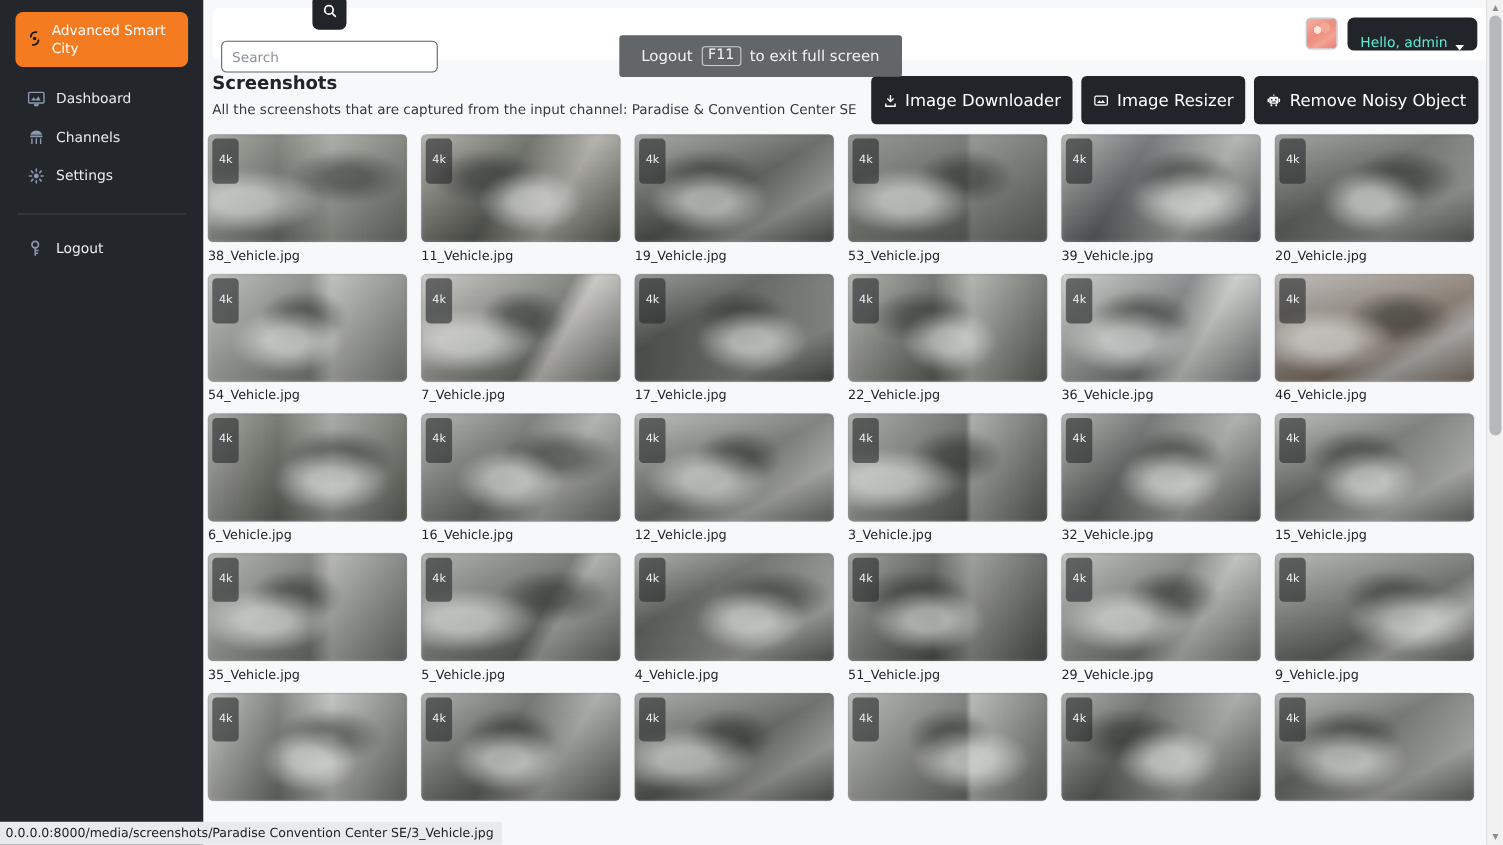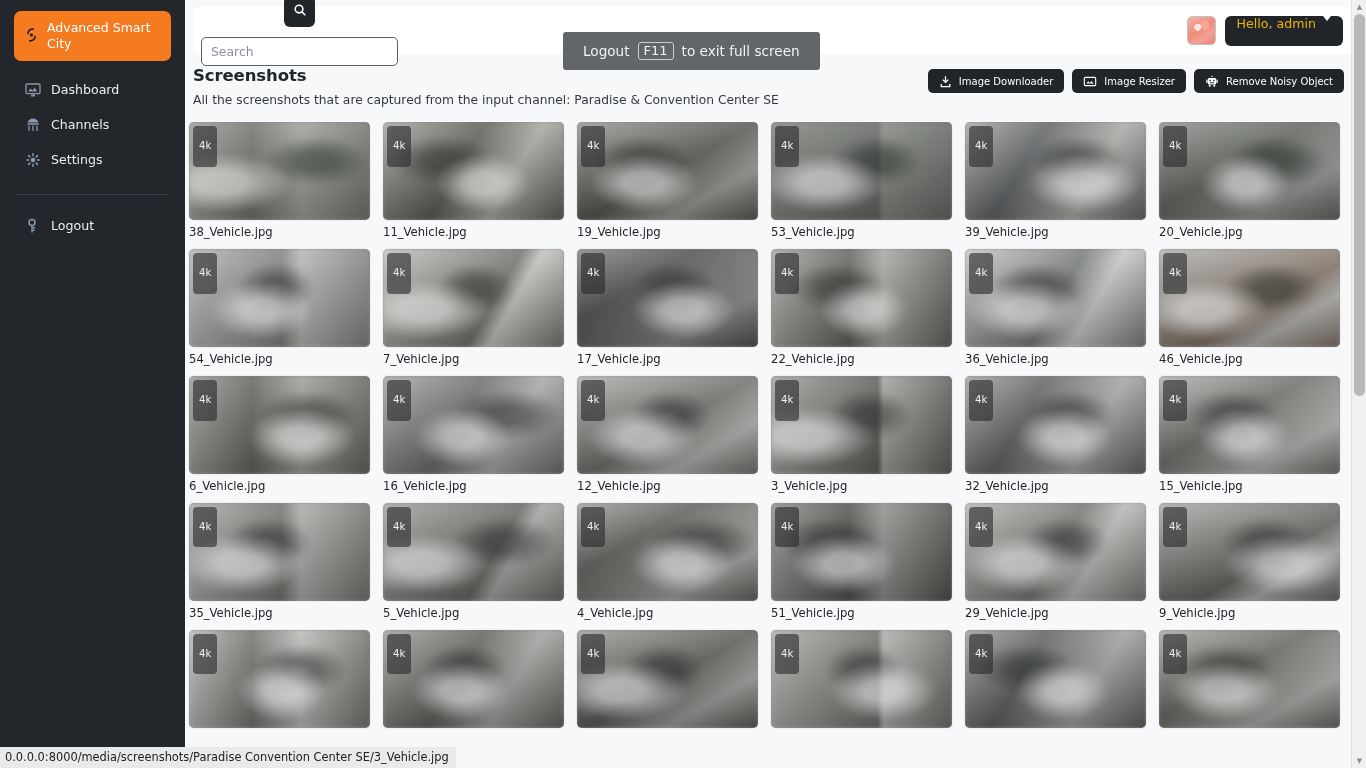--- a/index.html
+++ b/index.html
@@ -66,36 +66,36 @@
   .user-area { margin-left: auto; display: flex; align-items: center; gap: 9px; }
   .avatar {
     width: 29px; height: 29px; border-radius: 5px; border: 1px solid #bfc4ca;
     background:
       radial-gradient(circle at 36% 38%, #ffe6dd 0 14%, transparent 15%),
       radial-gradient(circle at 62% 30%, #f5a79a 0 18%, transparent 19%),
       linear-gradient(145deg,#f7b3a6 0%, #ee8c7c 45%, #f3a294 70%, #e87f6f 100%);
     image-rendering: pixelated;
   }
   .user-btn {
-    background: #212529; color: #eab308; border: none; border-radius: 6px;
+    background: #212529; color: #5eead4; border: none; border-radius: 6px;
     height: 30px; padding: 0 12px; font-size: 12.6px; cursor: pointer;
-    display: flex; align-items: flex-start; gap: 7px;
+    display: flex; align-items: flex-end; gap: 7px;
     font-family: "DejaVu Sans", "Liberation Sans", sans-serif;
   }
   .caret { width: 0; height: 0; border-left: 4px solid transparent; border-right: 4px solid transparent; border-top: 5px solid #ffffff; }
 
   
   .page-head { padding: 12px 22px 0 8px; display: flex; align-items: flex-start; }
   .head-left { padding-left: 0px; }
   .page-title { font-size: 16.5px; font-weight: 700; color: #212529; letter-spacing: -0.1px; }
   .page-sub { margin-top: 8px; font-size: 12.3px; color: #343a40; }
   .head-actions { margin-left: auto; display: flex; gap: 8px; padding-top: 3px; }
   .act-btn {
     background: #212529; color: #fff; border: none; border-radius: 5px;
-    height: 24px; padding: 0 11px; font-size: 10px; cursor: pointer;
+    height: 44px; padding: 0 11px; font-size: 15px; cursor: pointer;
     display: flex; align-items: center; gap: 7px;
     font-family: "DejaVu Sans", "Liberation Sans", sans-serif; white-space: nowrap;
   }
   .act-btn svg { display: block; }
 
   
   .grid-scroll { position: absolute; top: 122px; left: 0; right: 0; bottom: 0; overflow: hidden; padding: 0 22px 0 4px; }
   .grid { display: grid; grid-template-columns: repeat(6, 181px); column-gap: 13px; row-gap: 9px; padding-left: 0px; }
   .cell { width: 181px; }
   .thumb {

